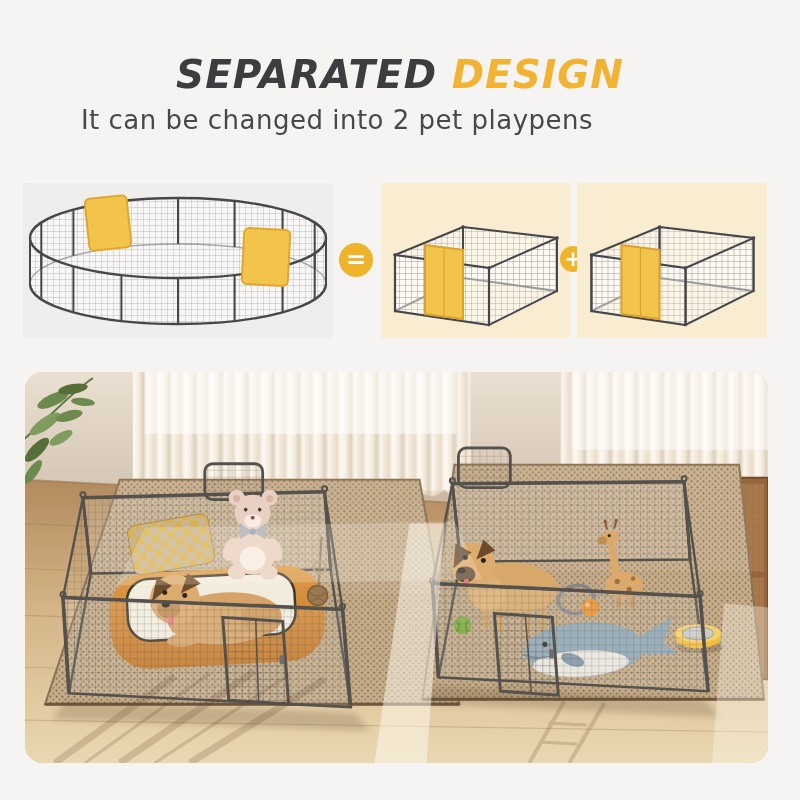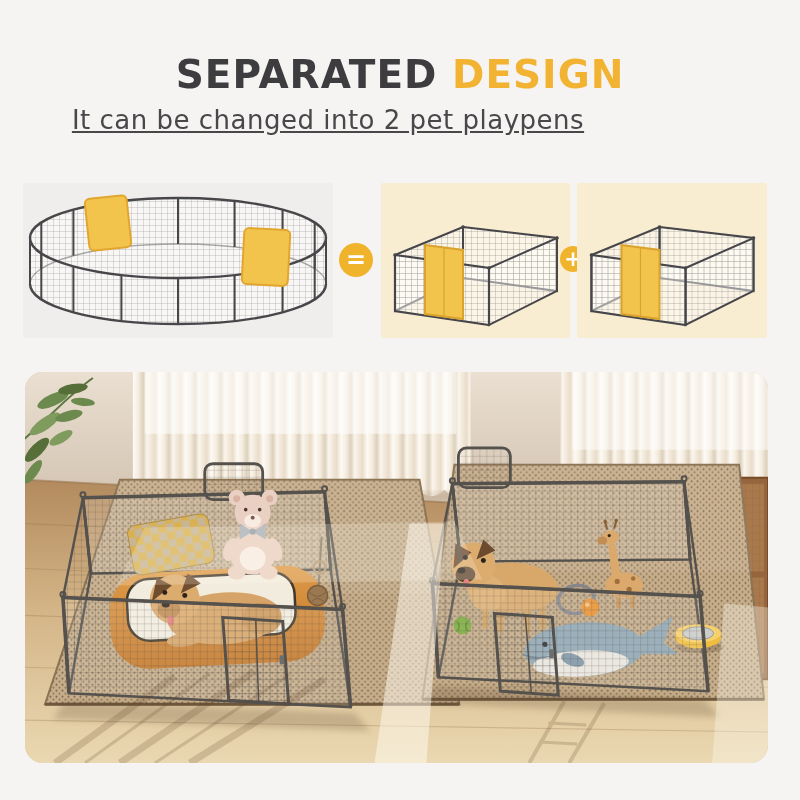--- a/index.html
+++ b/index.html
@@ -1,23 +1,23 @@
 <!DOCTYPE html>
 <html><head>
 <meta charset="utf-8">
 <style>
   html,body{margin:0;padding:0;background:#f5f4f2;}
   .canvas{position:relative;width:800px;height:800px;background:#f5f4f2;overflow:hidden;
           font-family:"DejaVu Sans","Liberation Sans",sans-serif;}
   
   .hero-title{position:absolute;top:52px;left:0;width:800px;margin:0;text-align:center;
-    font-size:39px;font-weight:bold;letter-spacing:1px;color:#3d3d3f;}
+    font-size:39px;font-weight:bold;letter-spacing:1px;color:#3d3d3f;font-style:italic;}
   .hero-title .accent{color:#f1b331;}
-  .hero-sub{position:absolute;top:105px;left:0;width:656px;margin:0;text-align:center;
-    font-size:26px;font-weight:normal;letter-spacing:.5px;color:#48484b;text-decoration:underline;}
+  .hero-sub{position:absolute;top:105px;left:9px;width:656px;margin:0;text-align:center;
+    font-size:26px;font-weight:normal;letter-spacing:.5px;color:#48484b;}
   
   .card{position:absolute;top:183px;height:155px;border-radius:2px;}
   .card.gray{left:23px;width:310px;background:#efeeec;}
   .card.yellow-a{left:381px;width:189px;background:#f8ecd1;}
   .card.yellow-b{left:577px;width:190px;background:#f8ecd1;}
   .card svg{display:block;width:100%;height:100%;}
   .op-circle{position:absolute;border-radius:50%;background:#f0b42c;color:#ffffff;
     display:flex;align-items:center;justify-content:center;font-weight:bold;}
   .op-equals{left:339px;top:243px;width:34px;height:34px;font-size:24px;line-height:1;}
   .op-plus{left:560px;top:246px;width:26px;height:26px;font-size:21px;line-height:1;}

